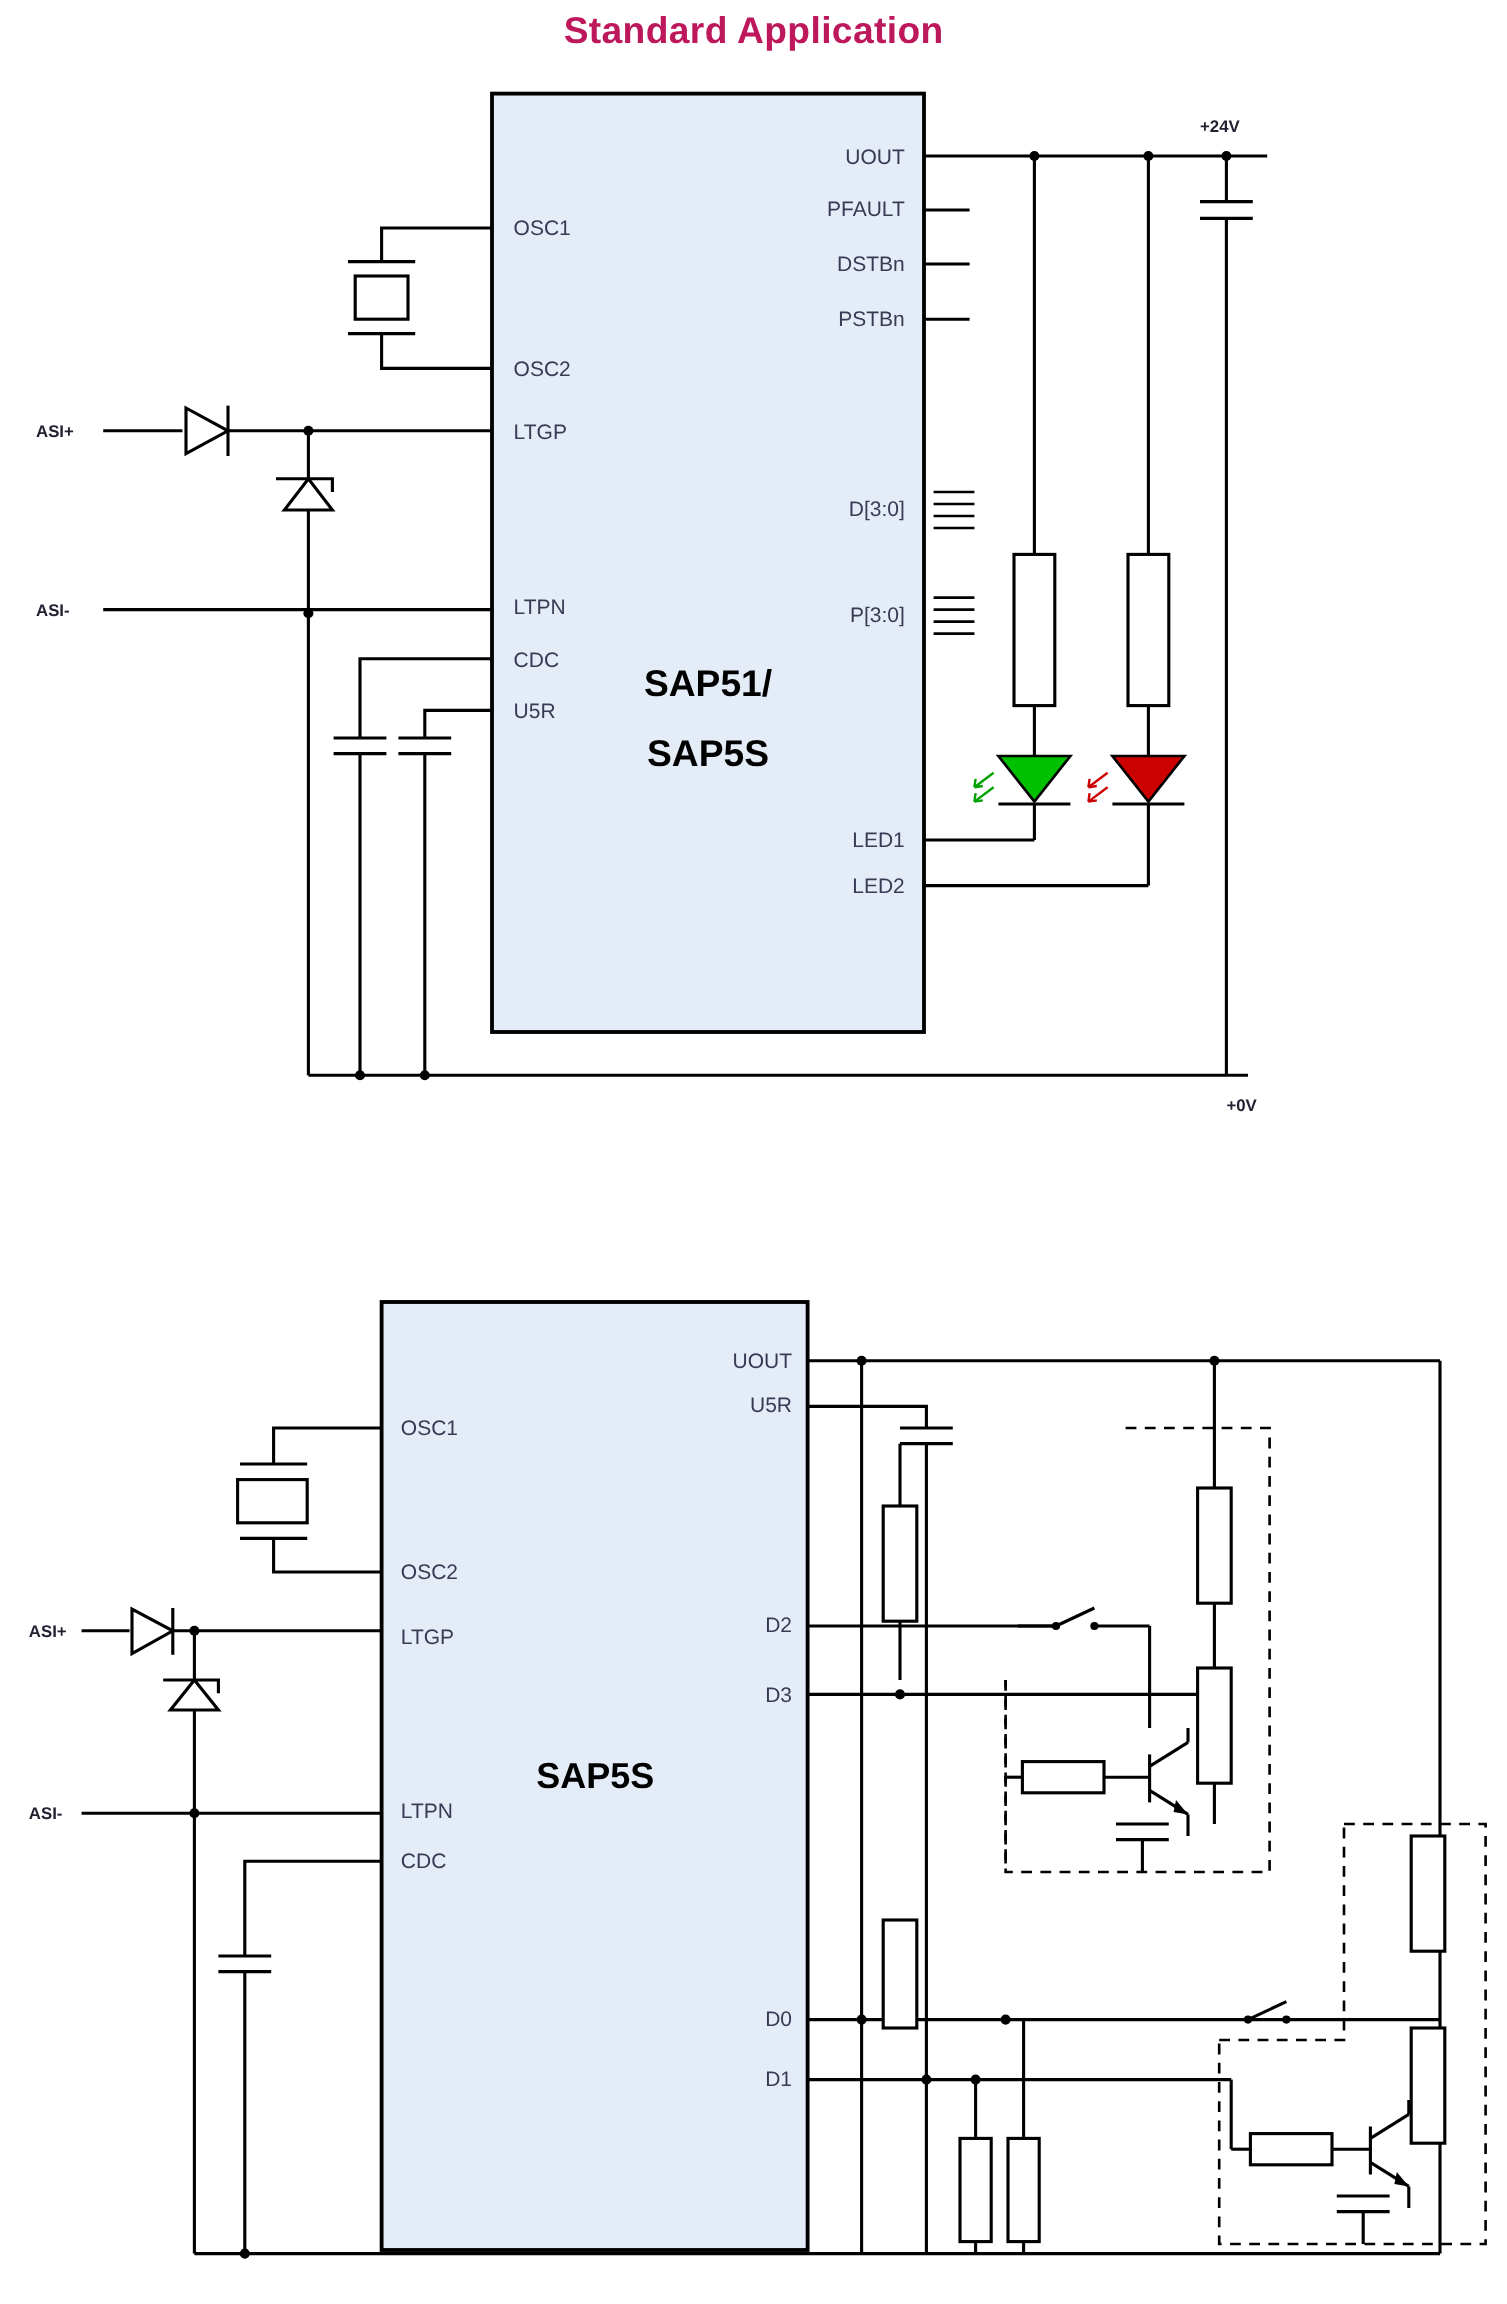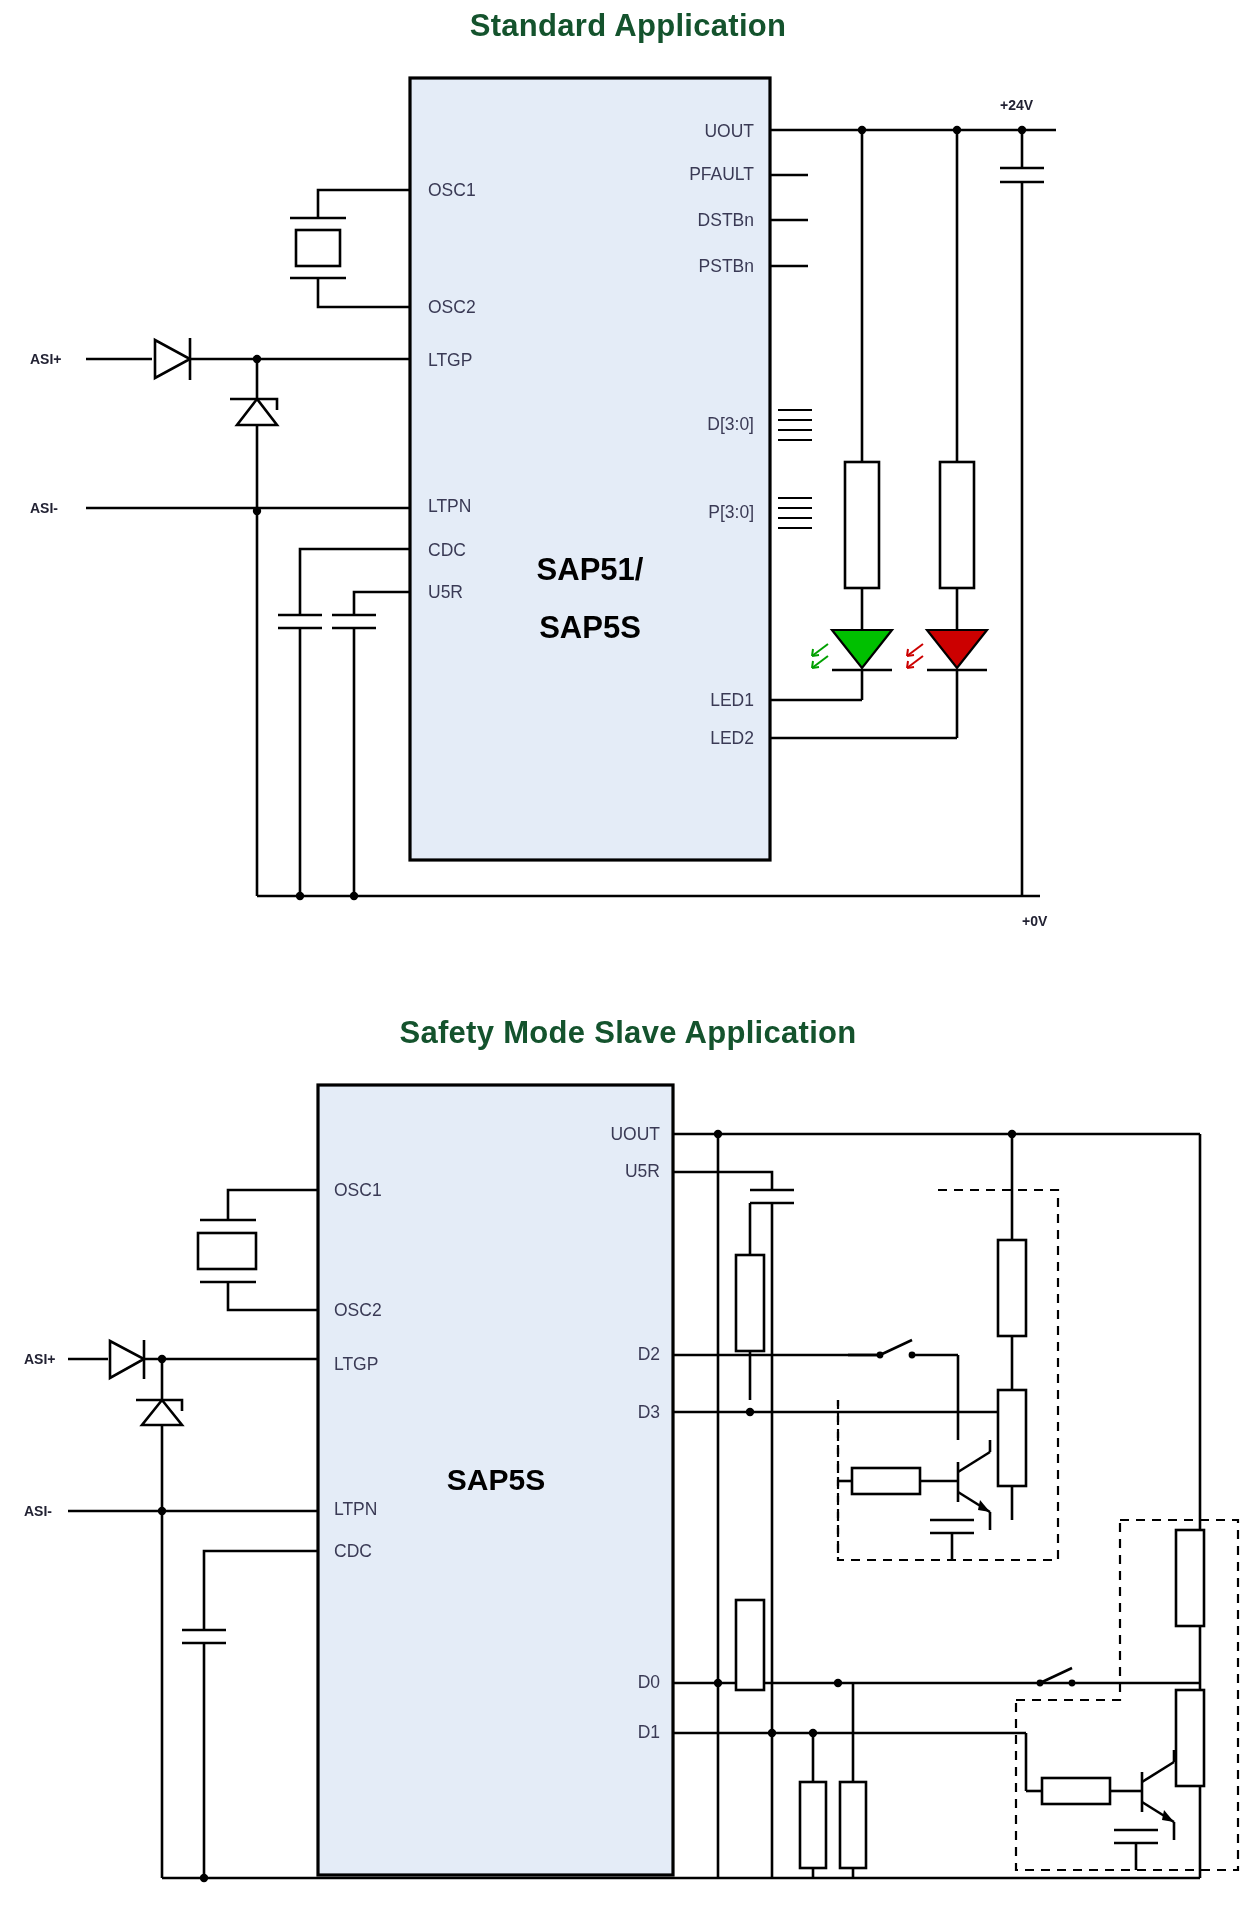--- a/index.html
+++ b/index.html
@@ -13,21 +13,21 @@
     width: 1256px;
     height: 1920px;
     background: #ffffff;
     overflow: hidden;
   }
   .title {
     position: absolute;
     width: 100%;
     text-align: center;
     font-weight: bold;
-    color: #14532d;
+    color: #be185d;
     letter-spacing: 0.3px;
   }
   #title-standard { top: 8px; font-size: 31px; }
   #title-safety   { top: 1015px; font-size: 31px; }
 
   svg.sheet {
     position: absolute;
     left: 0; top: 0;
     width: 1256px;
     height: 1920px;
@@ -72,21 +72,20 @@
   .arrow-green { stroke: #00a000; stroke-width: 2; fill: none; }
   .arrow-red { stroke: #cc0000; stroke-width: 2; fill: none; }
 </style>
 </head>
 <body>
 
 <div id="page">
 
   <div class="title" id="title-standard">Standard Application</div>
 
-  <div class="title" id="title-safety">Safety Mode Slave Application</div>
 
   <svg class="sheet" viewBox="0 0 1256 1920" xmlns="http://www.w3.org/2000/svg">
 
     <g>
 
       <rect class="chipbody" x="410" y="78" width="360" height="782"></rect>
 
       <text class="chiplabel" x="590" y="580">SAP51/</text>
       <text class="chiplabel" x="590" y="638">SAP5S</text>
 

